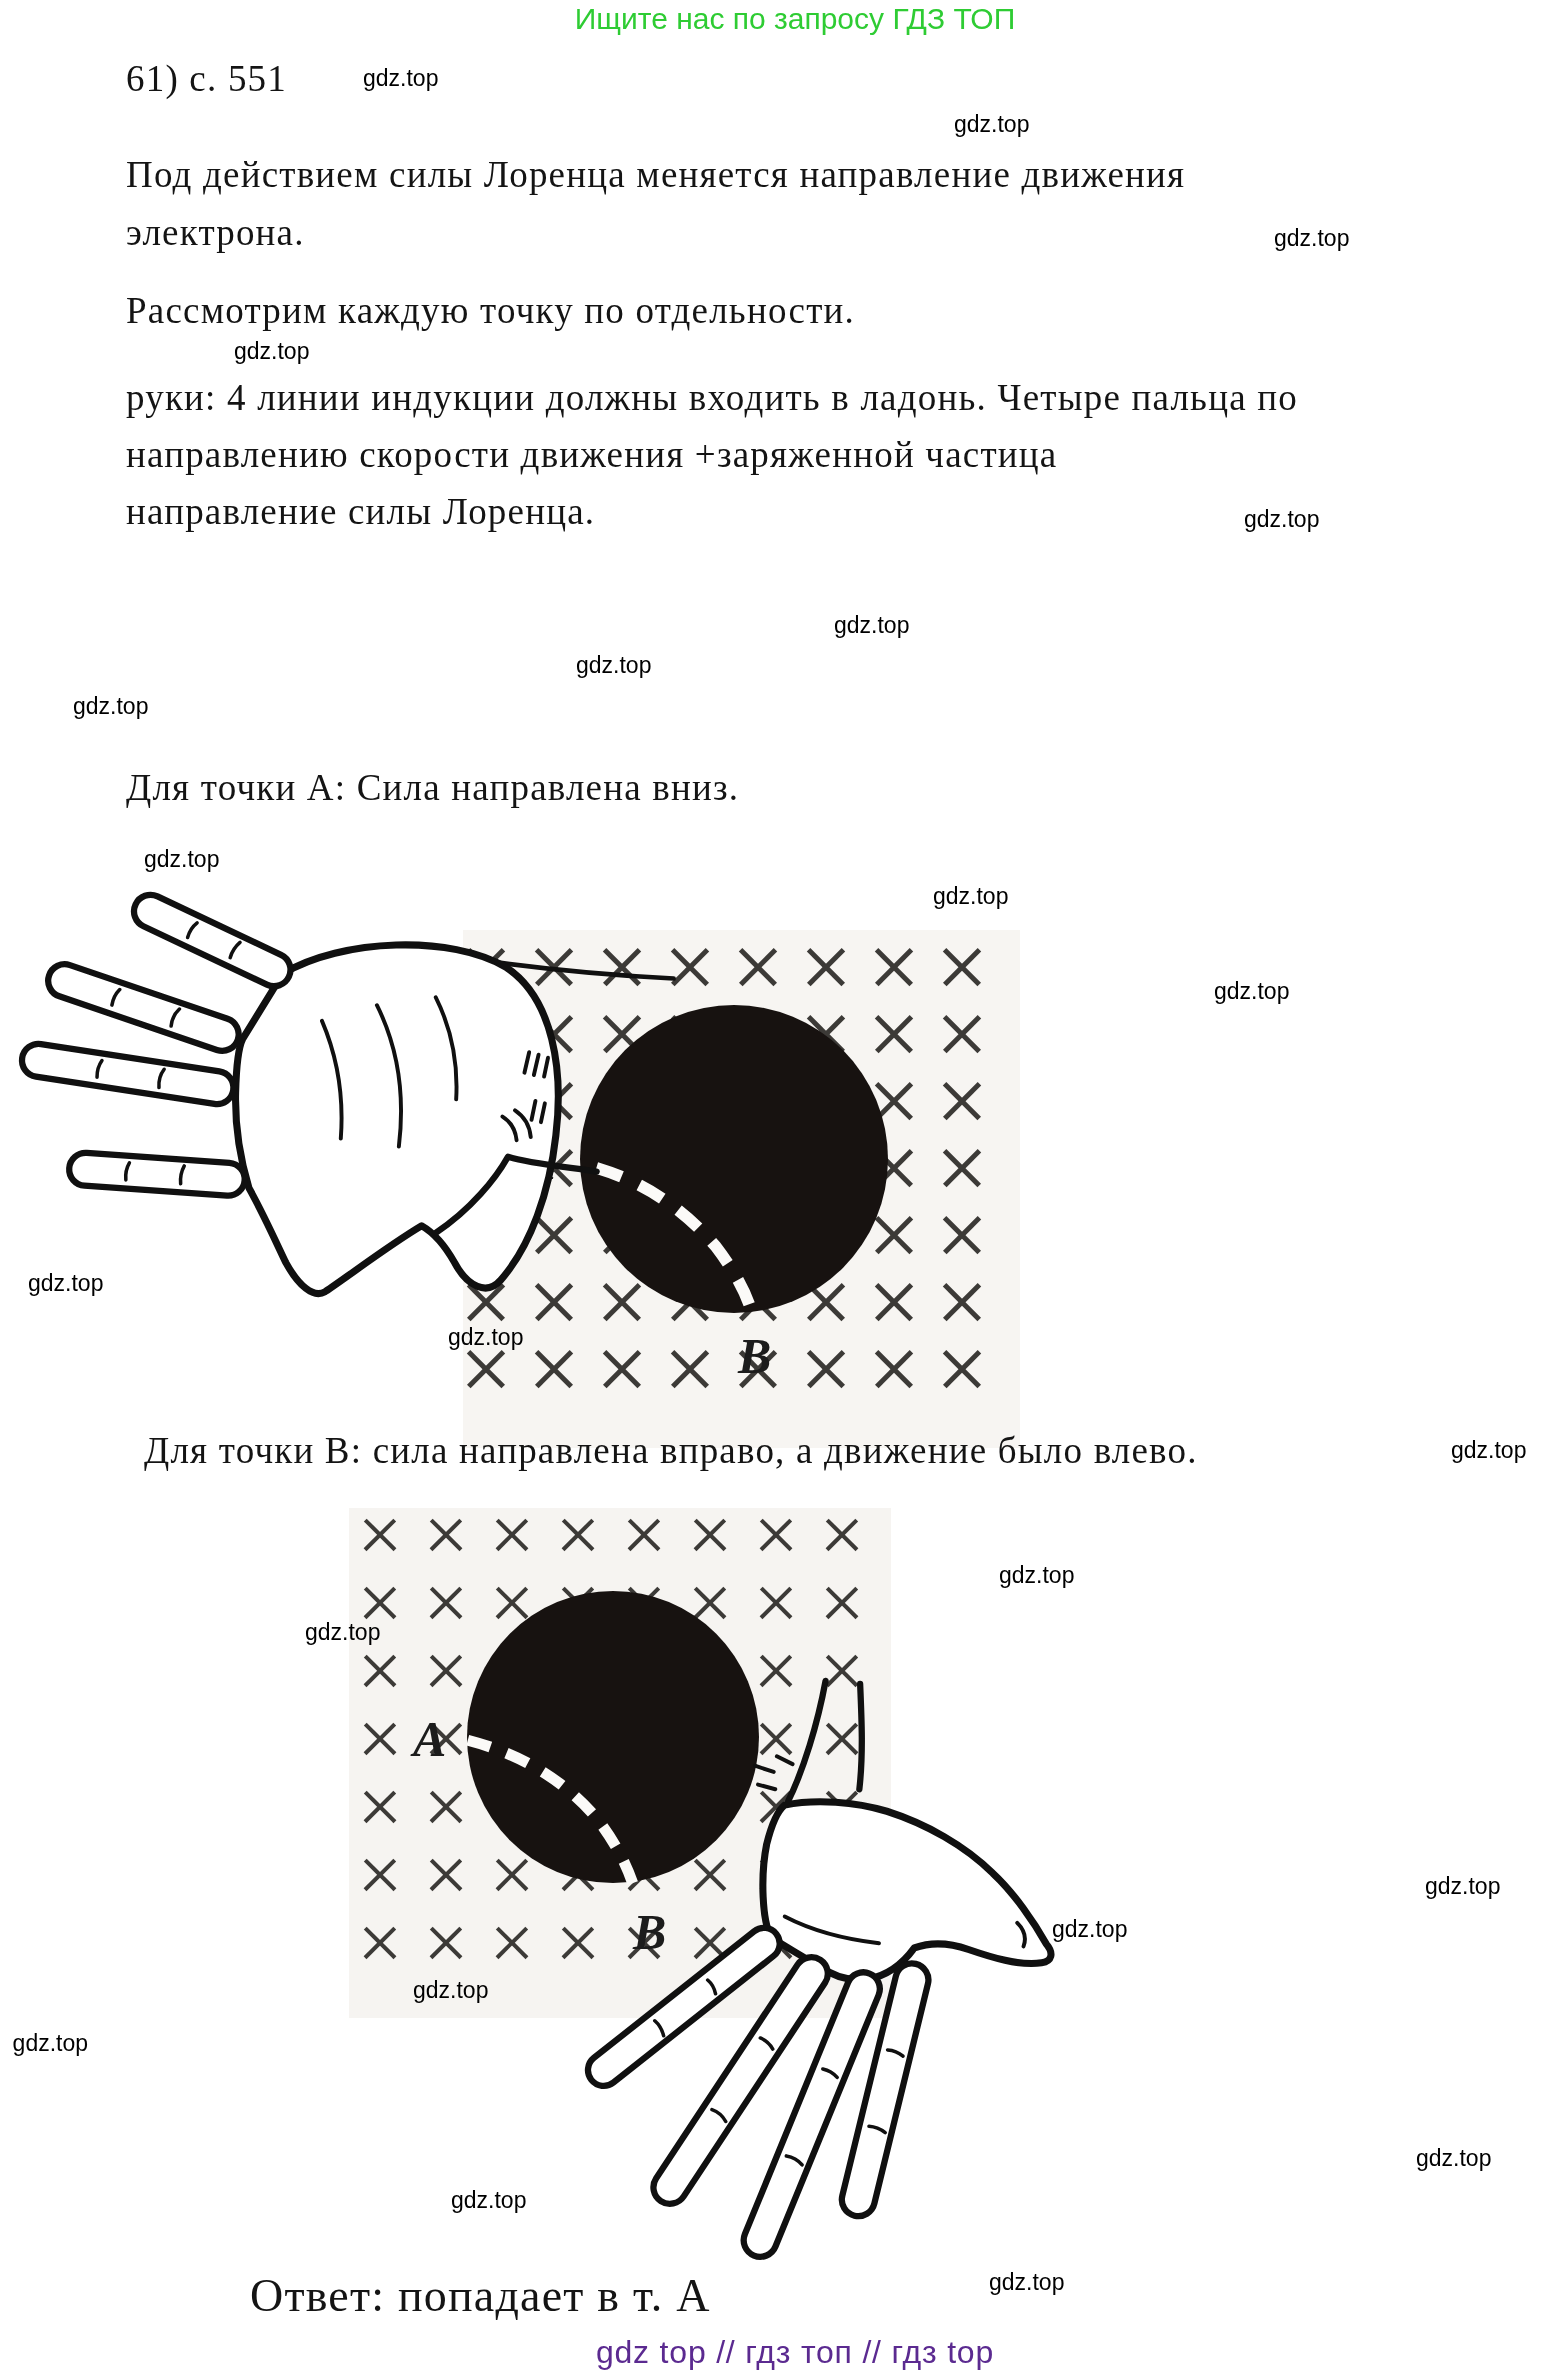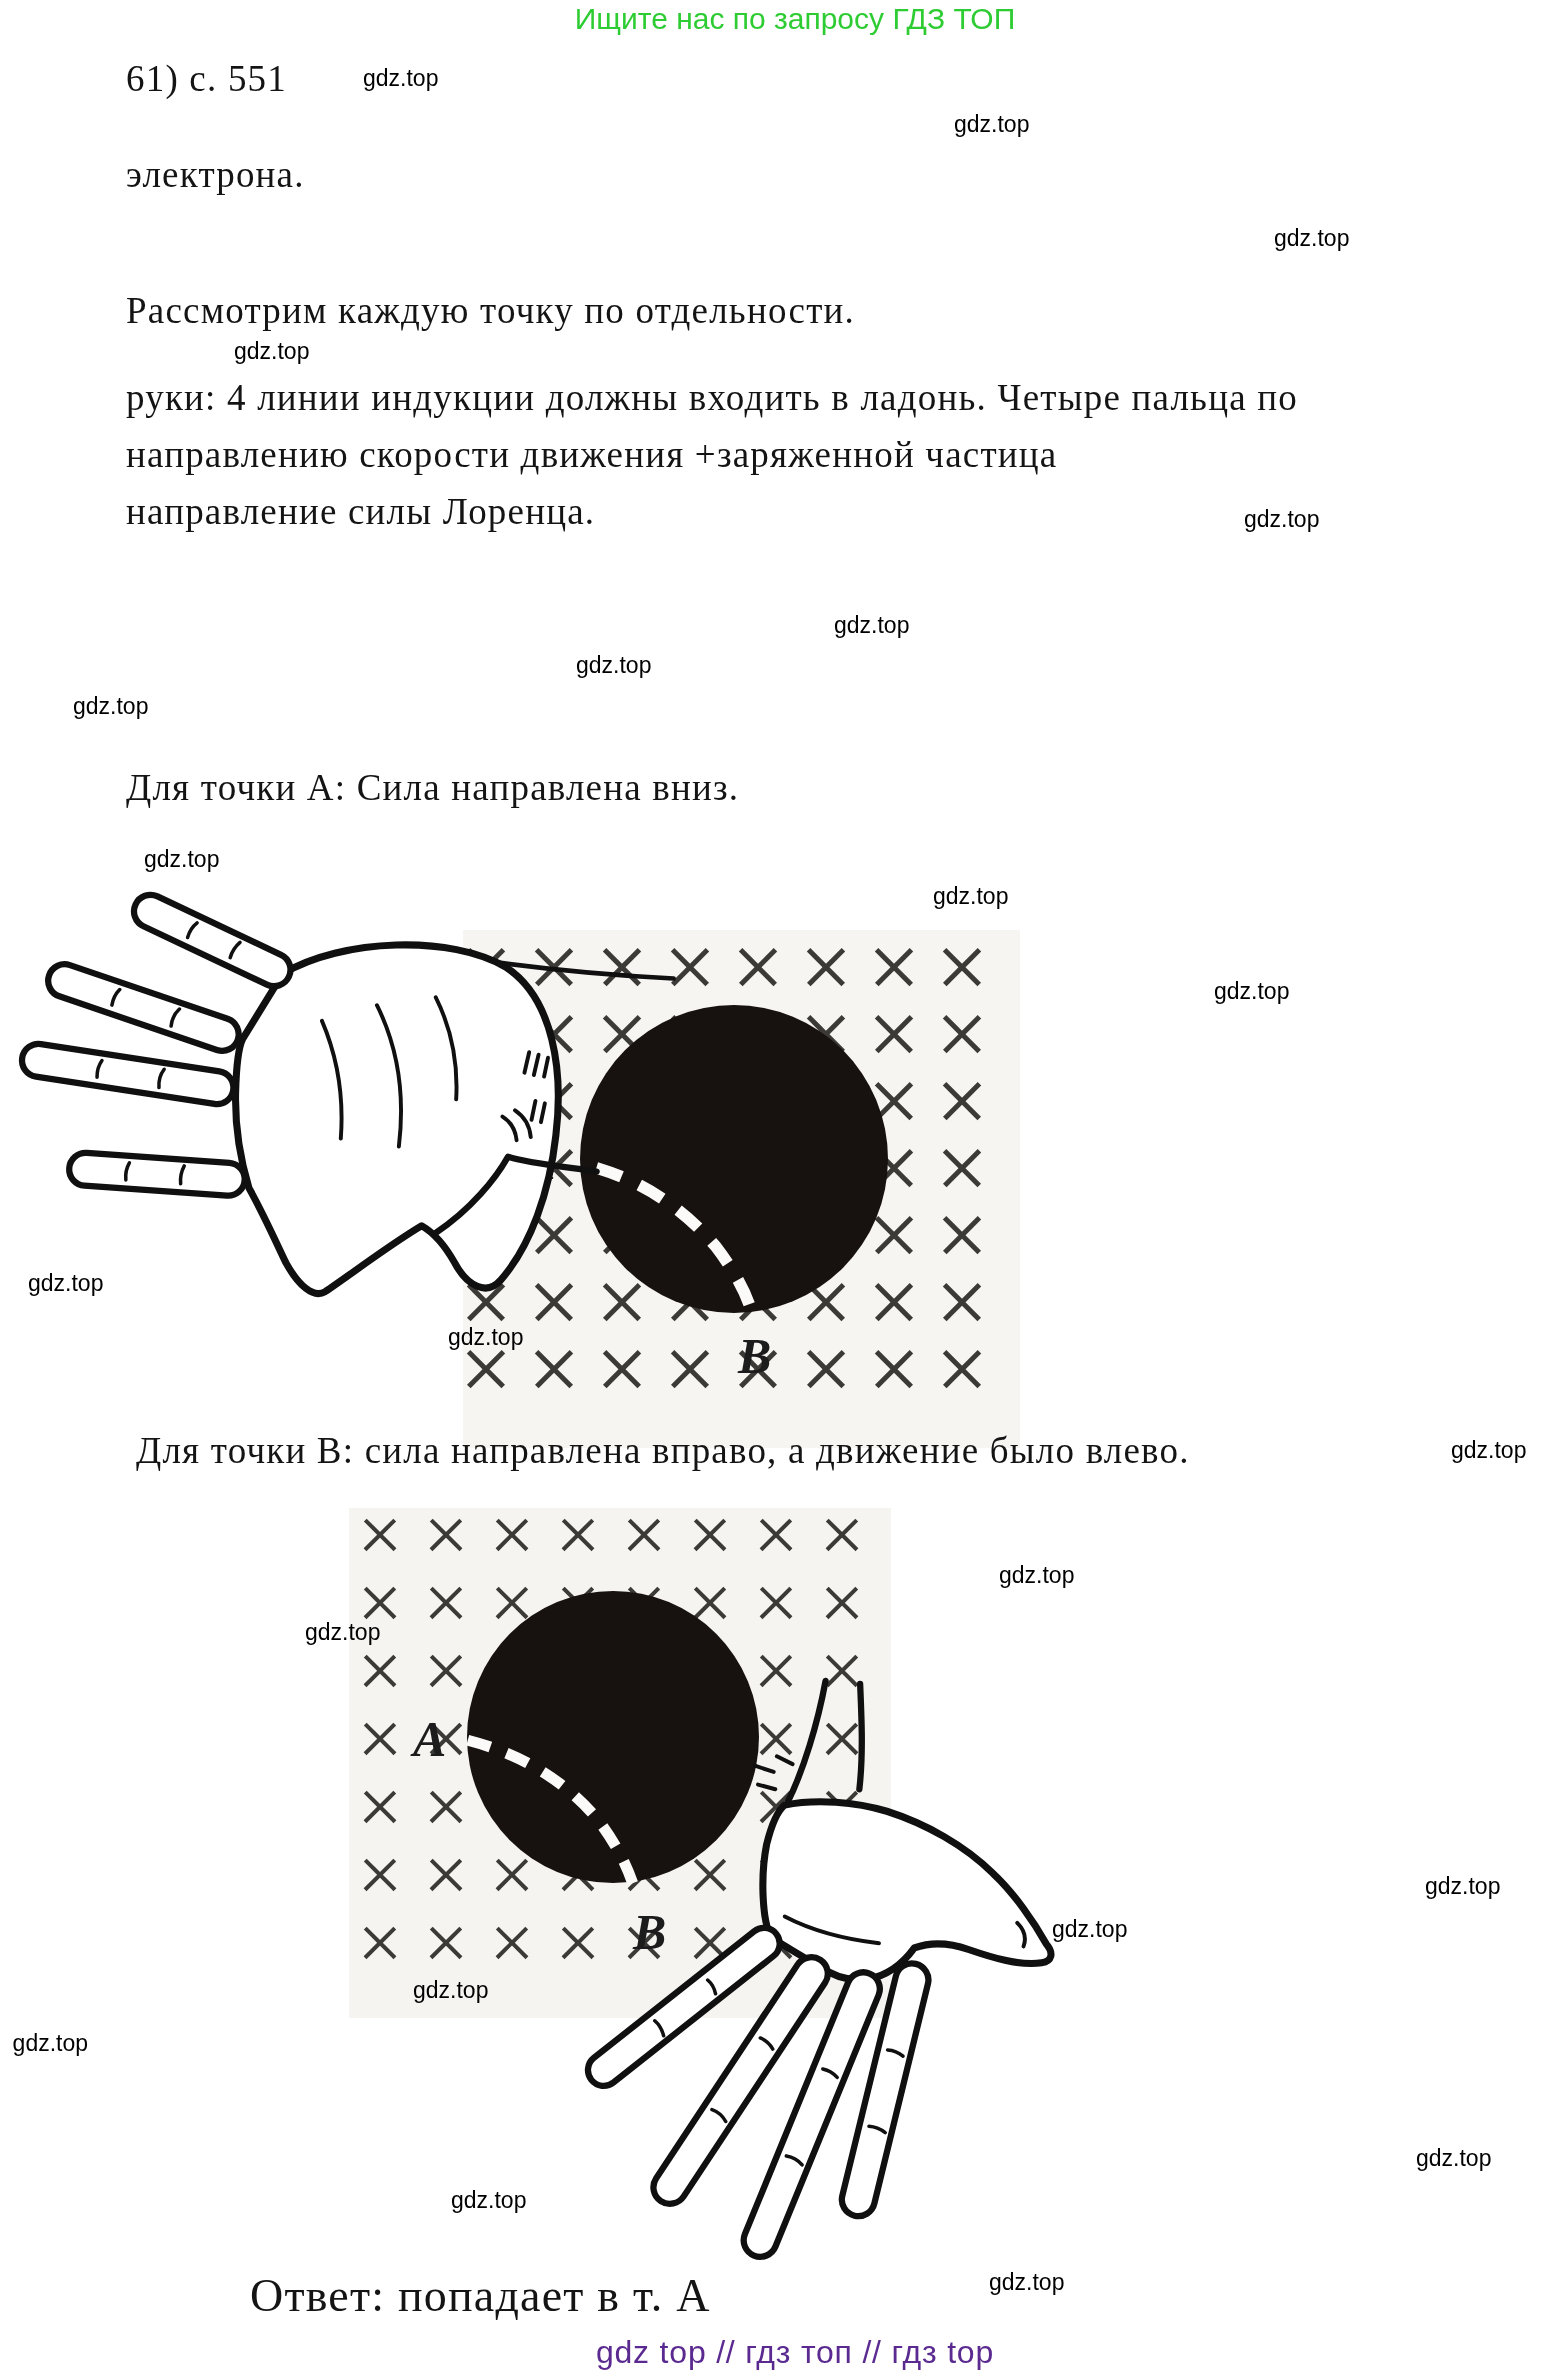--- a/index.html
+++ b/index.html
@@ -41,20 +41,21 @@
 </head>
 <body>
 
 <div id="page" style="--green: #2ecc33; --purple: #5b2a90; --ink: #141414; --cross: #3c3a37; --circle: #171210;">
 
   <div id="header-banner" class="banner">Ищите нас по запросу ГДЗ ТОП</div>
 
   <div class="tline" style="left:126px;top:57px">61) с. 551</div>
 
   <div class="tblock" style="left:126px;top:146px;line-height:58px">
+    <div>Под действием силы Лоренца меняется направление движения</div>
     <div>электрона.</div>
   </div>
 
   <div class="tline" style="left:126px;top:289px">Рассмотрим каждую точку по отдельности.</div>
 
   <div class="tblock" style="left:126px;top:369px">
     <div>руки: 4 линии индукции должны входить в ладонь. Четыре пальца по</div>
     <div>направлению скорости движения +заряженной частица</div>
     <div>направление силы Лоренца.</div>
   </div>
@@ -152,21 +153,21 @@
           <path fill="none" stroke-width="4.5" d="M 95 -12 q -5 10 -3 22 M 175 -13 q -6 11 -3 24"></path>
         </g>
         <g transform="translate(84,348) rotate(4)">
           <rect x="-6" y="-21" width="224" height="42" rx="21" stroke-width="8"></rect>
           <path fill="none" stroke-width="4.5" d="M 70 -12 q -5 10 -3 22 M 140 -13 q -5 11 -3 23"></path>
         </g>
       </g>
     </svg>
   </div>
 
-  <div class="tline" style="left:136px;top:1429px">Для точки В: сила направлена вправо, а движение было влево.</div>
+  <div class="tline" style="left:144px;top:1429px">Для точки В: сила направлена вправо, а движение было влево.</div>
 
   <div id="diagram-b" class="diagram">
     <div class="cross-grid">
         <span class="cross" aria-label="×"></span>
         <span class="cross" aria-label="×"></span>
         <span class="cross" aria-label="×"></span>
         <span class="cross" aria-label="×"></span>
         <span class="cross" aria-label="×"></span>
         <span class="cross" aria-label="×"></span>
         <span class="cross" aria-label="×"></span>

